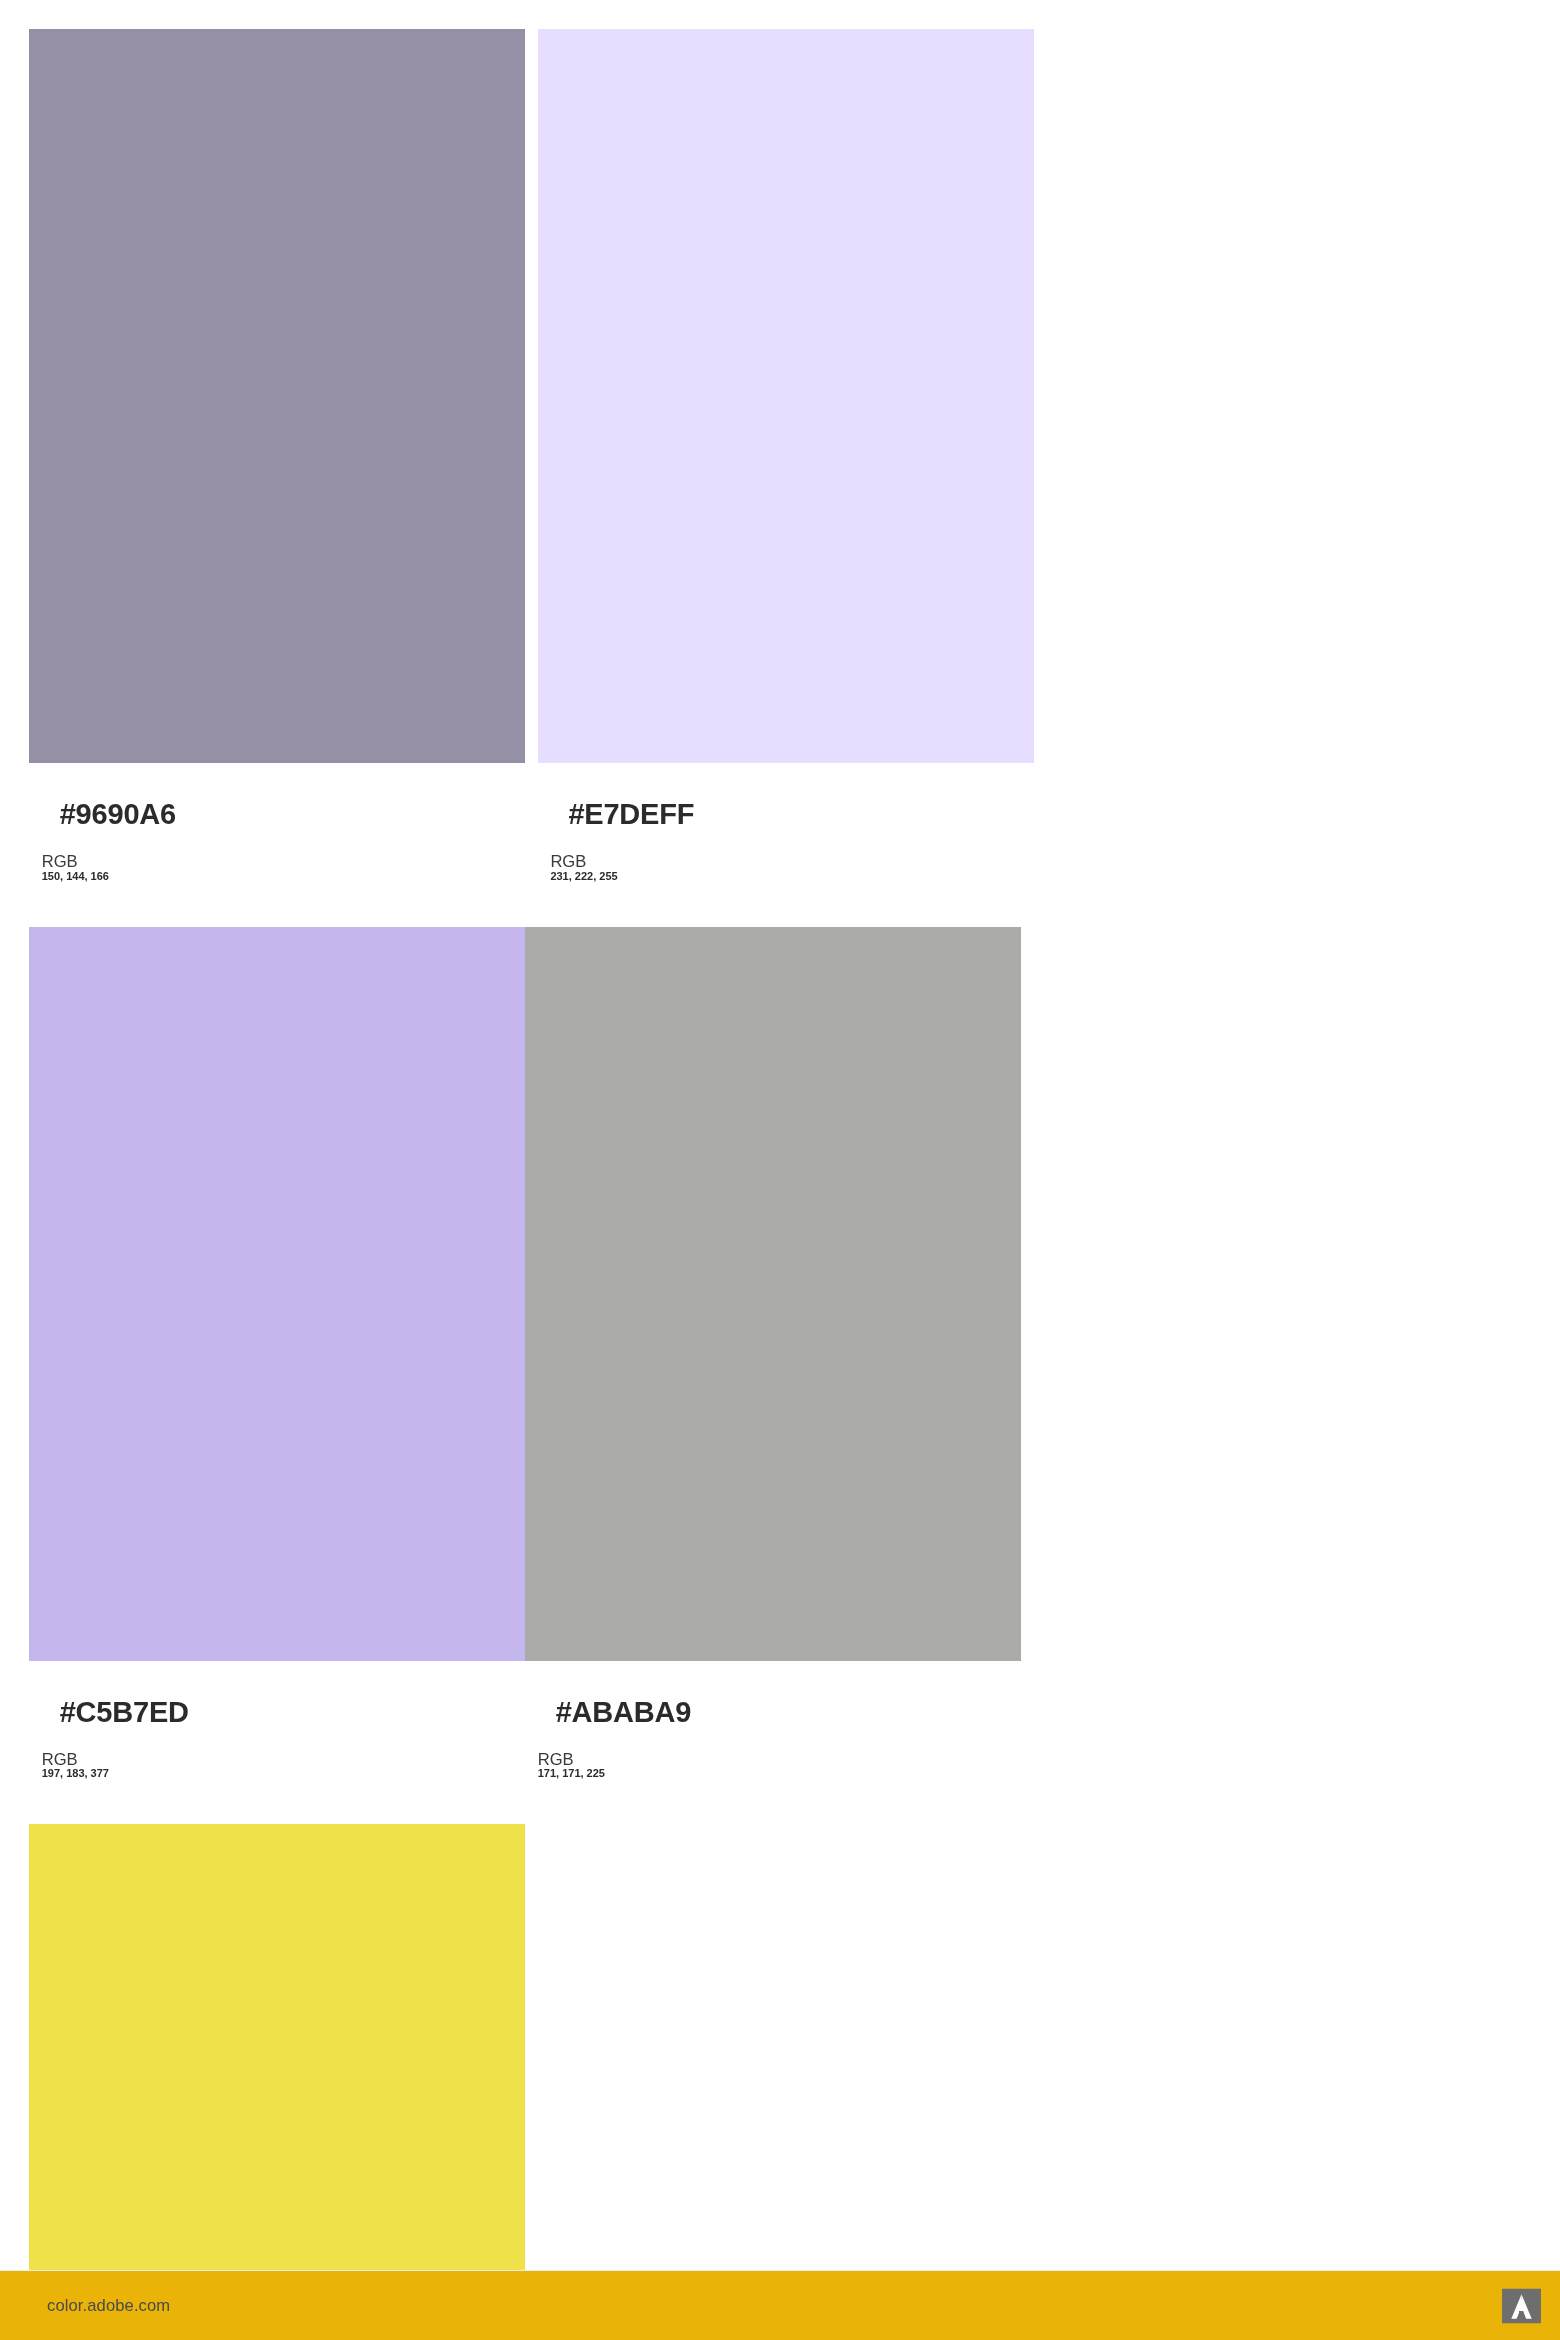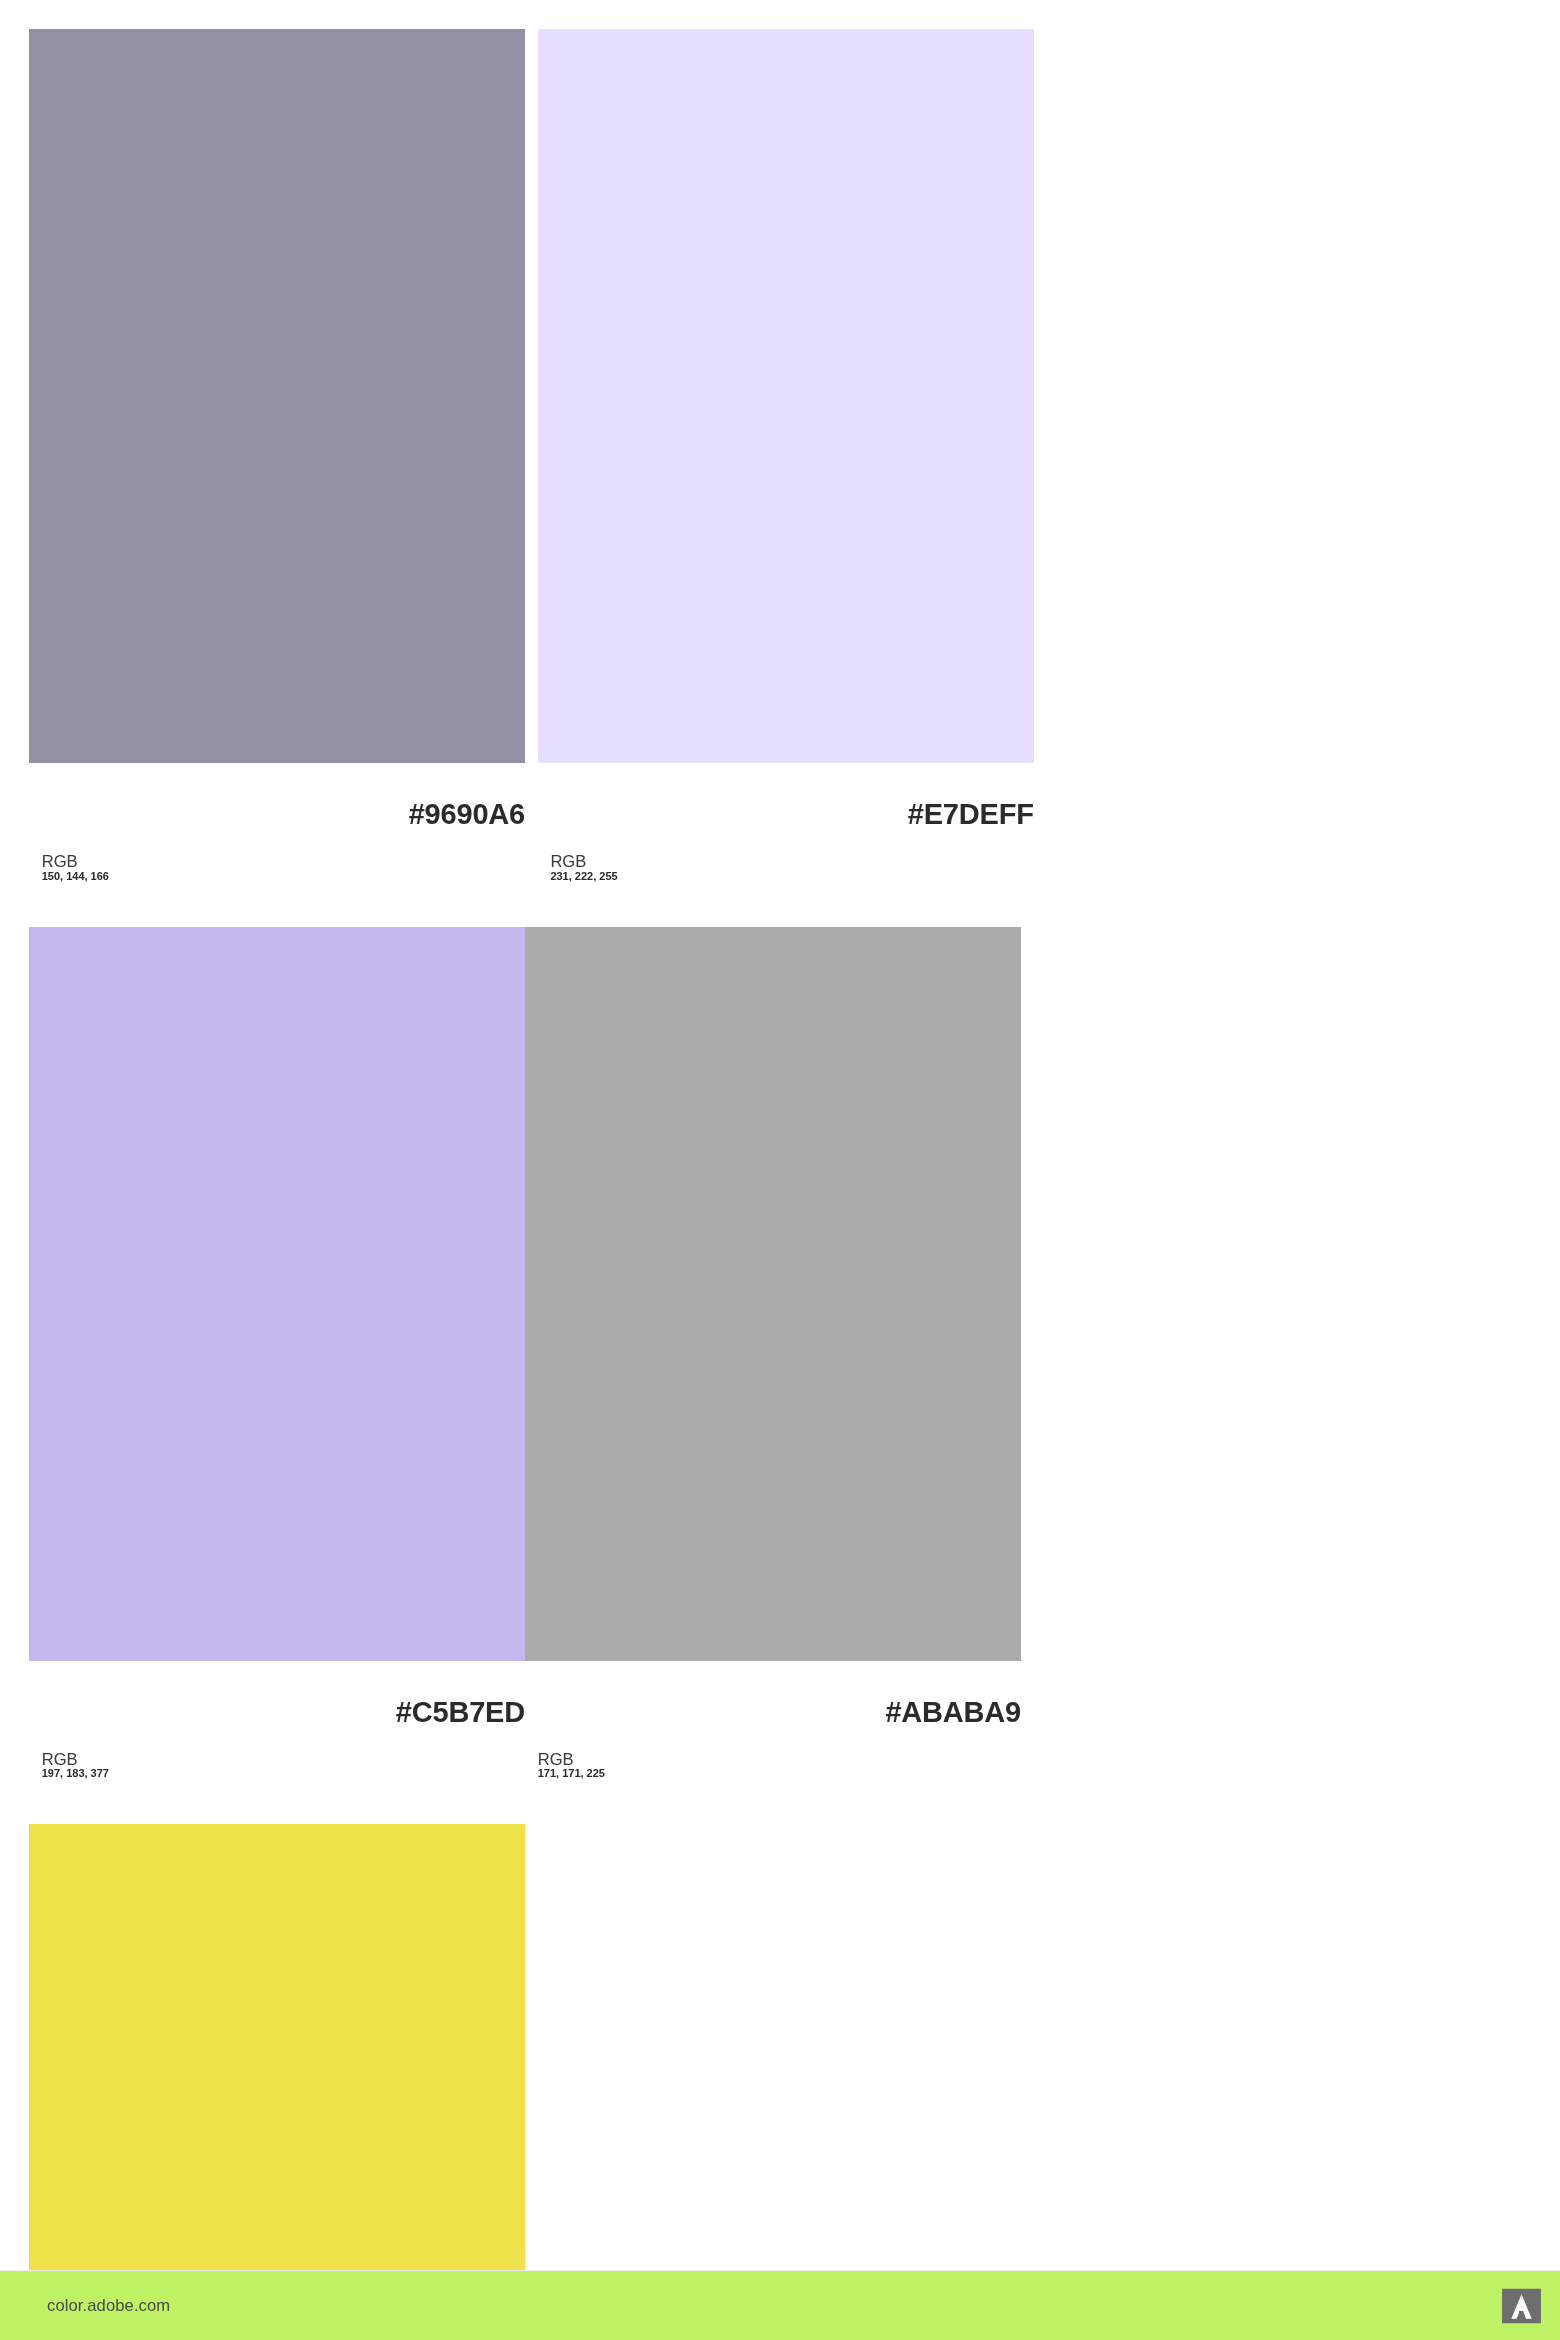--- a/index.html
+++ b/index.html
@@ -58,23 +58,22 @@
     padding-top: 37px;
     padding-left: 12.7px;
   }
 
   .swatch-hex {
     font-size: 29px;
     font-weight: bold;
     color: #2B2B2B;
     letter-spacing: -0.2px;
     line-height: 1;
-    margin: 0 0 25px 0;
+    margin: 0 0 25px 18px;
     white-space: nowrap;
-    text-align: right;
   }
 
   .swatch-rgb-row {
     display: flex;
     align-items: baseline;
     line-height: 1;
     white-space: nowrap;
     flex-direction: column;
   }
 
@@ -174,21 +173,21 @@
       </div>
     </div>
 
     <div class="swatch-cell">
       <div class="swatch-chip" style="background:#EFE14A;"></div>
 
     </div>
 
   </div>
 
-  <div class="footer" style="background: #bef264;">
+  <div class="footer" style="background: #eab308;">
     <span class="footer-url">color.adobe.com</span>
     <span class="footer-logo">
       <svg width="39" height="35" viewBox="0 0 40 36" xmlns="http://www.w3.org/2000/svg" aria-hidden="true">
         <rect x="0" y="0" width="40" height="36" fill="#6E6E6E"></rect>
         <path d="M20.0 6.0 L30.5 31.0 L24.6 31.0 L21.5 23.2 L14.8 23.2 L20.0 10.4 Z" fill="#FFFFFF"></path>
         <path d="M20.0 6.0 L9.5 31.0 L15.0 31.0 L20.0 18.6 Z" fill="#FFFFFF"></path>
         <path d="M17.1 23.2 L21.5 23.2 L24.6 31.0 L20.6 31.0 Z" fill="#6E6E6E"></path>
       </svg>
     </span>
   </div>

